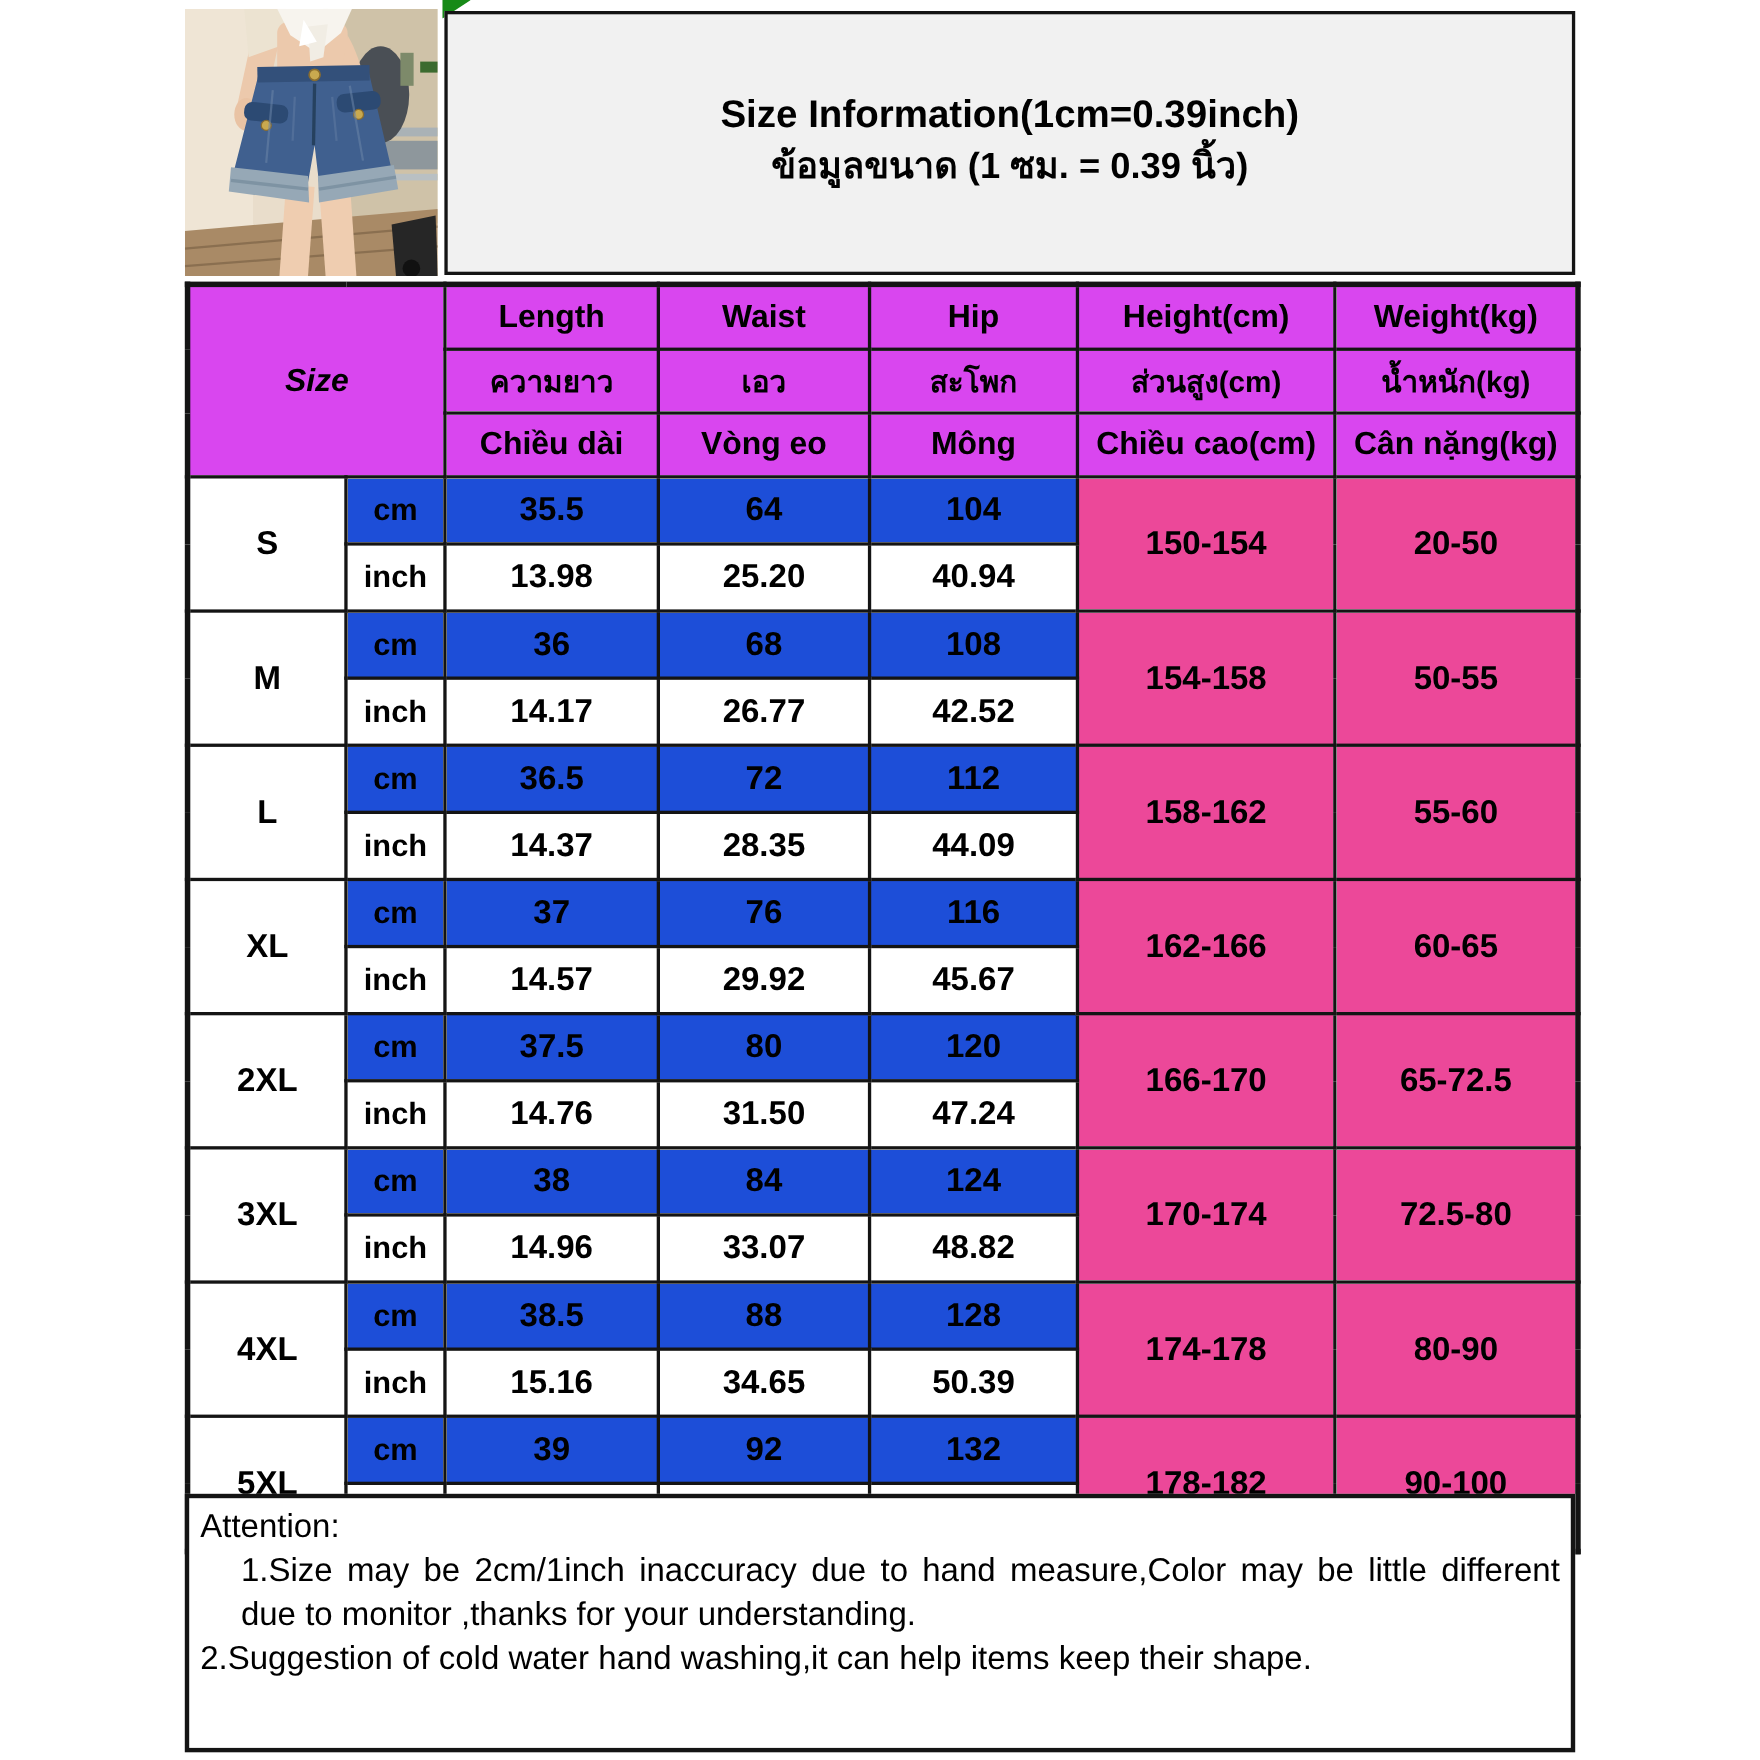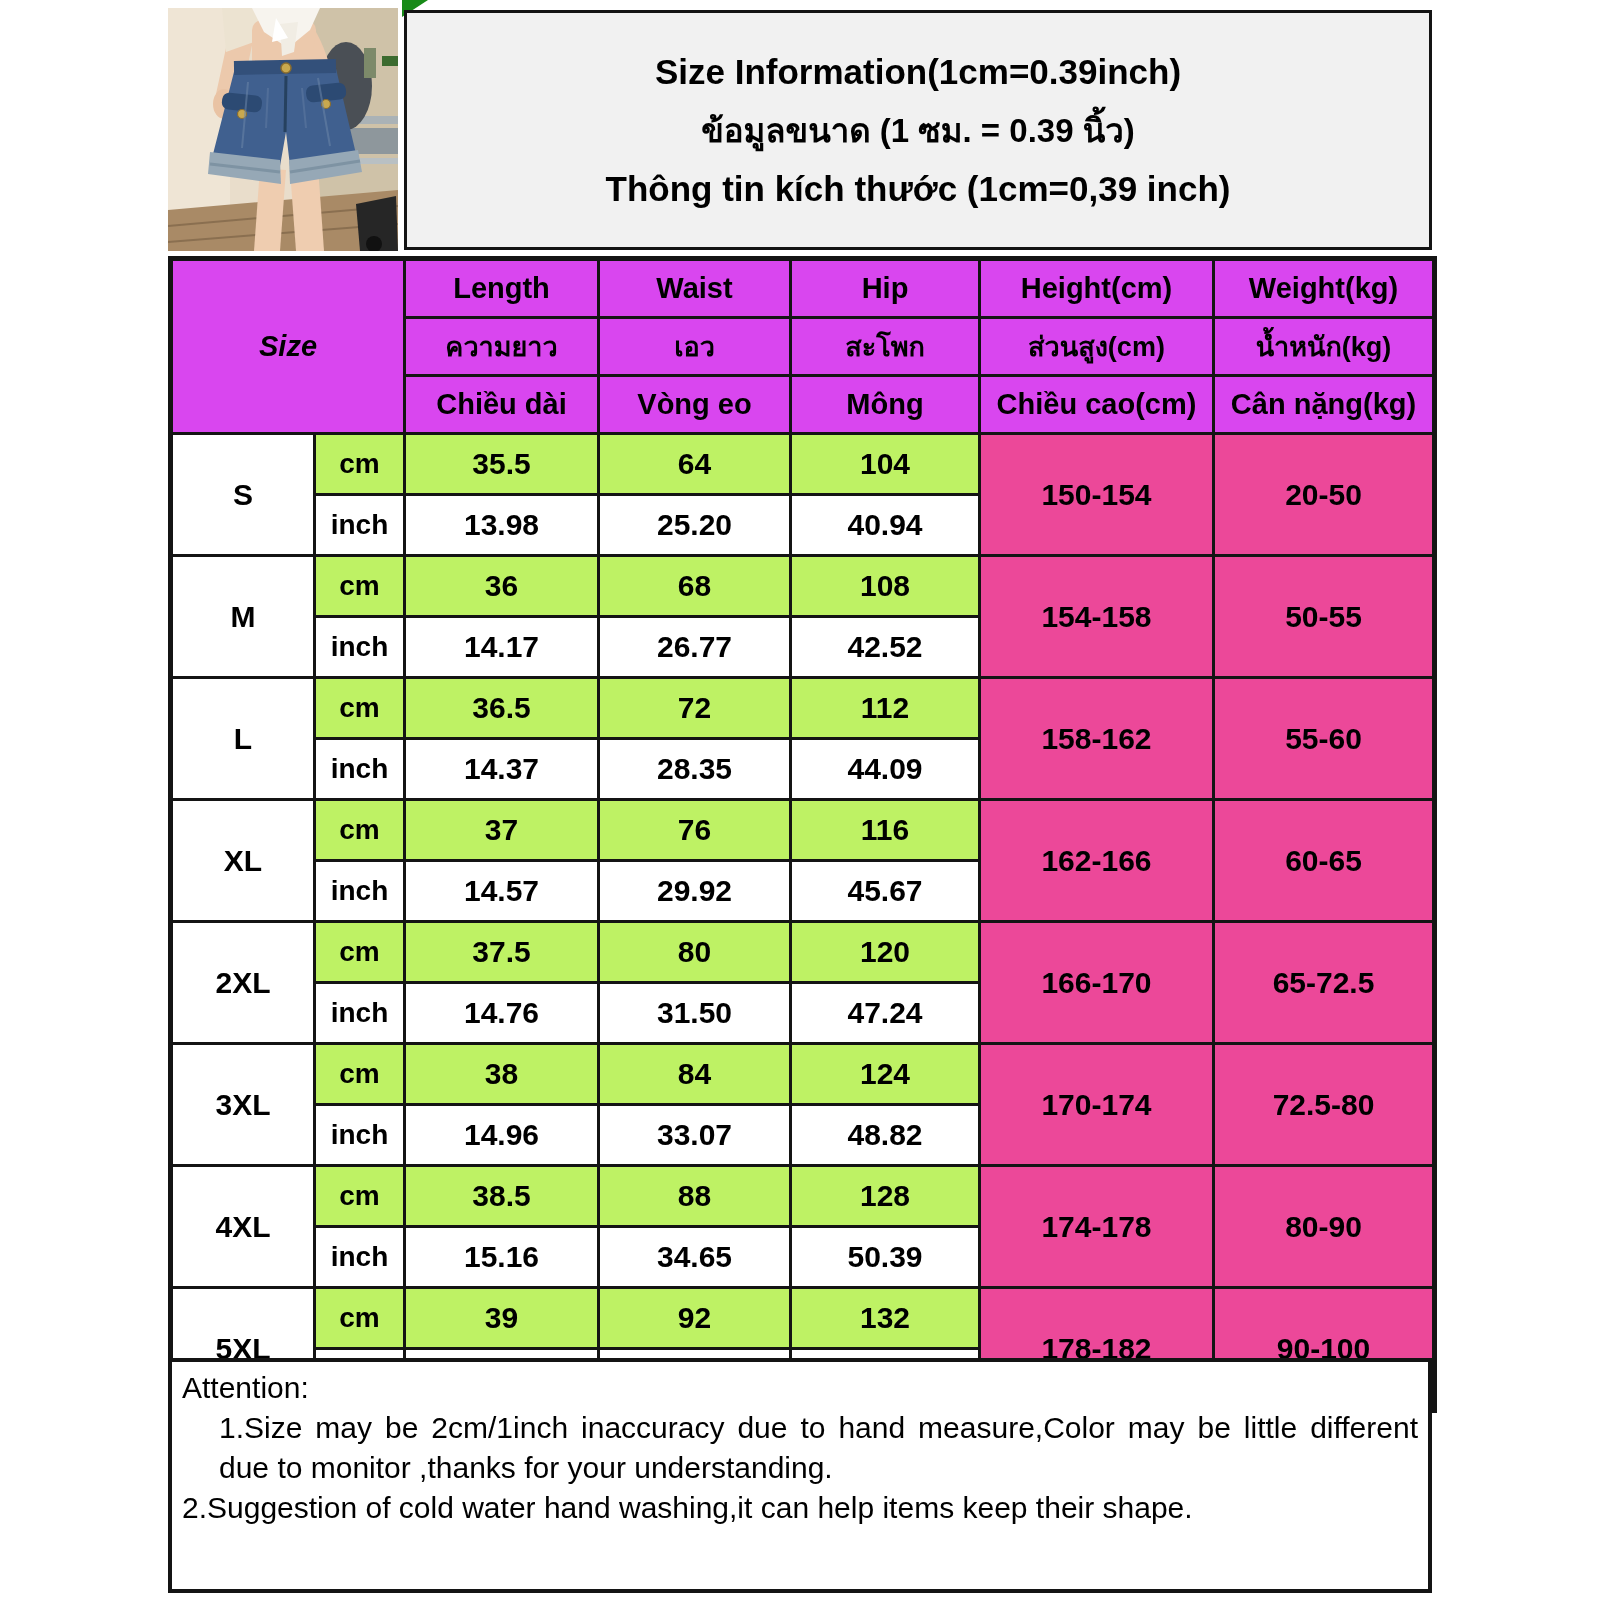--- a/index.html
+++ b/index.html
@@ -12,37 +12,37 @@
   .photo svg{display:block;width:100%;height:100%;}
 
   
   .corner-triangle{position:absolute;left:402px;top:0;width:26px;height:17px;
        background:#178a17;clip-path:polygon(0 0,100% 0,0 100%);}
 
   
   .title-box{position:absolute;left:404px;top:10px;width:1028px;height:240px;
        background:#f1f1f1;border:3px solid #141414;box-sizing:border-box;
        display:flex;flex-direction:column;align-items:center;justify-content:center;
-       gap:12px;text-align:center;}
+       gap:0;text-align:center;}
   .title-en{font-size:35px;font-weight:bold;}
   .title-th{font-size:33px;font-weight:bold;}
   .title-vi{font-size:35px;font-weight:bold;}
 
   
   table.size-table{position:absolute;left:168px;top:256px;width:1264px;
        border-collapse:collapse;table-layout:fixed;
        border:5px solid #141414;}
   table.size-table td{border:3px solid #141414;text-align:center;vertical-align:middle;
        font-weight:bold;padding:0;overflow:hidden;}
   tr.hr td{height:55px;background:#d946ef;font-size:29px;}
   tr.hr td.th-lang{font-size:27px;}
   td.size-big{font-size:46px;background:#d9d9d9;font-style:italic;}
   td.size-cell{background:#d9d9d9;font-size:31px;}
   tr.data td{height:58px;font-size:30px;background:#ffffff;}
-  tr.data td.cmbg{background:#bef264;}
+  tr.data td.cmbg{background:#1d4ed8;}
   tr.data td.range{background:#ec4899;}
   tr.data td.unit{font-size:28px;}
 
   
   .attention{position:absolute;left:168px;top:1358px;width:1264px;height:235px;
        border:4px solid #141414;box-sizing:border-box;background:#ffffff;
        padding:6px 10px;font-size:30px;line-height:40px;}
   .attention .just{text-align:justify;margin-left:37px;}
 </style>
 </head>
@@ -108,21 +108,20 @@
       <path d="M100,80 L98,120" stroke="#6b85a8" stroke-width="2" opacity="0.4"></path>
       <path d="M134,80 L138,120" stroke="#6b85a8" stroke-width="2" opacity="0.4"></path>
     </svg>
   </div>
 
   <div class="corner-triangle"></div>
 
   <div class="title-box">
     <div class="title-en">Size Information(1cm=0.39inch)</div>
     <div class="title-th">ข้อมูลขนาด (1 ซม. = 0.39 นิ้ว)</div>
-    <div class="title-vi">Thông tin kích thước (1cm=0,39 inch)</div>
   </div>
 
   <table class="size-table">
     <colgroup>
       <col style="width:144px">
         <col style="width:90px">
         <col style="width:194px">
       <col style="width:192px">
         <col style="width:189px">
         <col style="width:234px">

